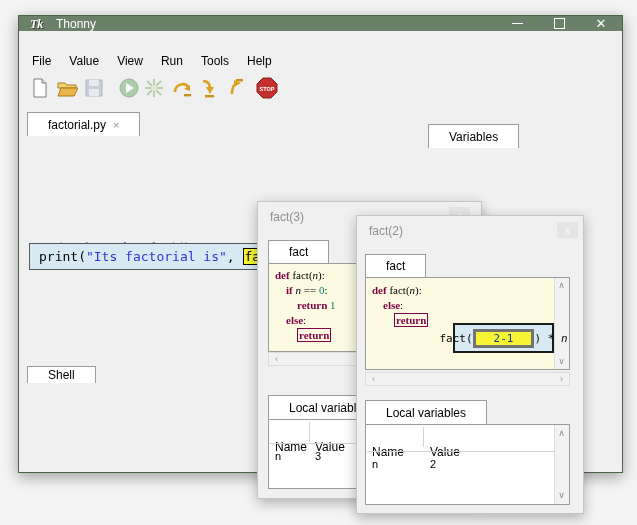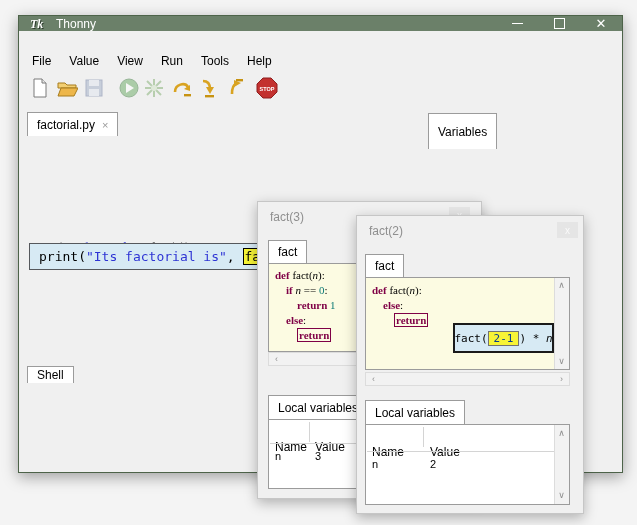--- a/index.html
+++ b/index.html
@@ -22,40 +22,40 @@
 
   #menubar{left:0;top:33px;right:0;height:23px;background:#f0f0f0;display:flex;align-items:center;padding-left:4px;}
   .menu-item{font-size:12px;color:#000;padding:3px 9px;}
 
   #toolbar{left:0;top:56px;right:0;height:33px;background:#f0f0f0;}
   .tbtn{position:absolute;top:5px;width:22px;height:22px;}
   .dim{opacity:.5;}
 
   
   .tab{background:#fff;border:1px solid #9b9b9b;border-bottom:none;font-size:12px;color:#000;
-       display:flex;align-items:center;padding:0 9px;box-sizing:border-box;z-index:3;}
+       display:flex;align-items:center;padding:0 20px;box-sizing:border-box;z-index:3;}
   .tab-close{color:#9a9a9a;font-size:11px;margin-left:7px;}
 
   
   .boxed{border:1px solid #9b9b9b;box-sizing:border-box;background:#fff;}
   .yellow{background:#fcfbe2;}
 
   
   .code{font-family:Liberation Serif, serif;}
   .code-line{white-space:pre;height:15px;line-height:15px;}
   .fs13 .code-line{font-size:13px;}
   .fs11 .code-line{font-size:11px;}
   .tok-kw{color:#7f0046;font-weight:bold;}
   .tok-txt{color:#000;}
   .tok-arg{color:#000;font-style:italic;}
   .tok-str{color:#2e34d4;}
   .tok-num{color:#0b7a75;}
   .tok-kwbox{color:#7f0046;font-weight:bold;border:1px solid #7f0046;padding:0 1px;}
   .tok-callhl{background:#f7f436;border:1px solid #000;padding:0 1px;color:#000;}
-  .tok-numhl{background:#f7f436;border:1px solid #737373;padding:0 5px;color:#0b3f8c;}
+  .tok-numhl{background:#f7f436;border:3px solid #737373;padding:0 18px;color:#0b3f8c;}
 
   #focus-box{left:3px;top:107px;width:258px;height:27px;background:#d7eaf4;border:1px solid #55585c;
              display:flex;align-items:center;padding-left:9px;box-sizing:border-box;z-index:2;
              font-family:"DejaVu Sans Mono",monospace;font-size:13px;white-space:pre;}
   #sliver-line{left:7px;top:103px;z-index:1;}
 
   
   .sb-v{position:absolute;top:0;right:0;width:15px;bottom:0;background:#f2f2f2;border-left:1px solid #dcdcdc;box-sizing:border-box;}
   .sb-h{background:#f2f2f2;border:1px solid #dcdcdc;box-sizing:border-box;}
   .sb-arrow{position:absolute;color:#8f8f8f;font-size:9px;line-height:9px;width:13px;text-align:center;}
@@ -209,21 +209,21 @@
   </div>
   <div class="abs boxed" style="left:25px;top:389px;width:392px;height:71px;overflow:hidden;">
     <div class="abs" id="shell-line1">
       <span class="prompt">&gt;&gt;&gt; </span><span class="cmd">%Debug factorial.py</span>
     </div>
     <div class="abs" id="shell-line2">
       <span class="io">Enter a natural number: </span><span class="iov">3</span>
     </div>
   </div>
 
-  <div class="abs tab" style="left:428px;top:113px;height:36px;z-index:2">
+  <div class="abs tab" style="left:428px;top:124px;height:24px;z-index:2">
     <span>Variables</span>
   </div>
   <div class="abs boxed" style="left:425px;top:137px;width:187px;height:321px;">
     <div class="tbl-head" style="left:8px">Name</div>
     <div class="tbl-head" style="left:91px">Value</div>
     <div class="tbl-divider" style="left:83px"></div>
     <div class="tbl-underline" style="top:24px;width:170px"></div>
     <div class="tbl-cell" style="left:8px;top:31px">fact</div>
     <div class="tbl-cell" style="left:91px;top:31px;width:80px">&lt;function fact a</div>
     <div class="tbl-cell" style="left:8px;top:53px">n</div>

